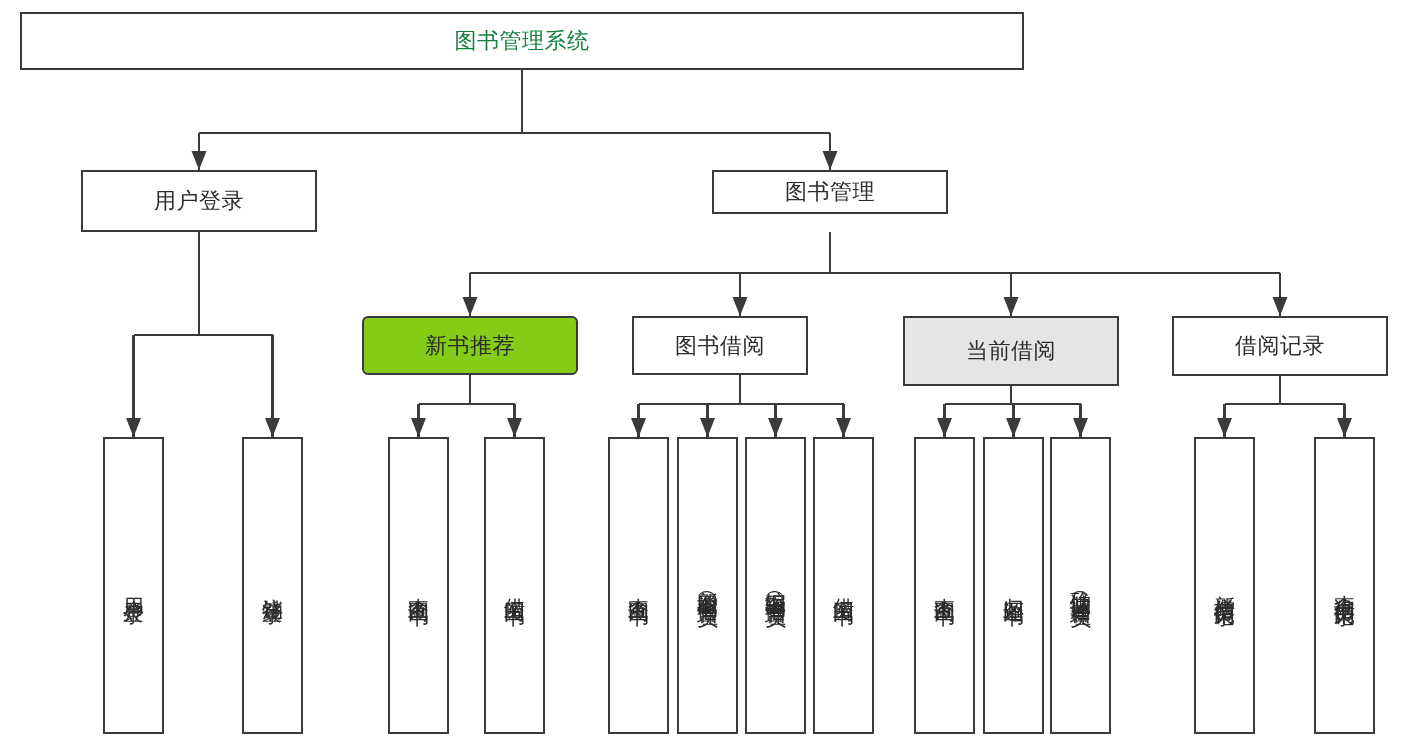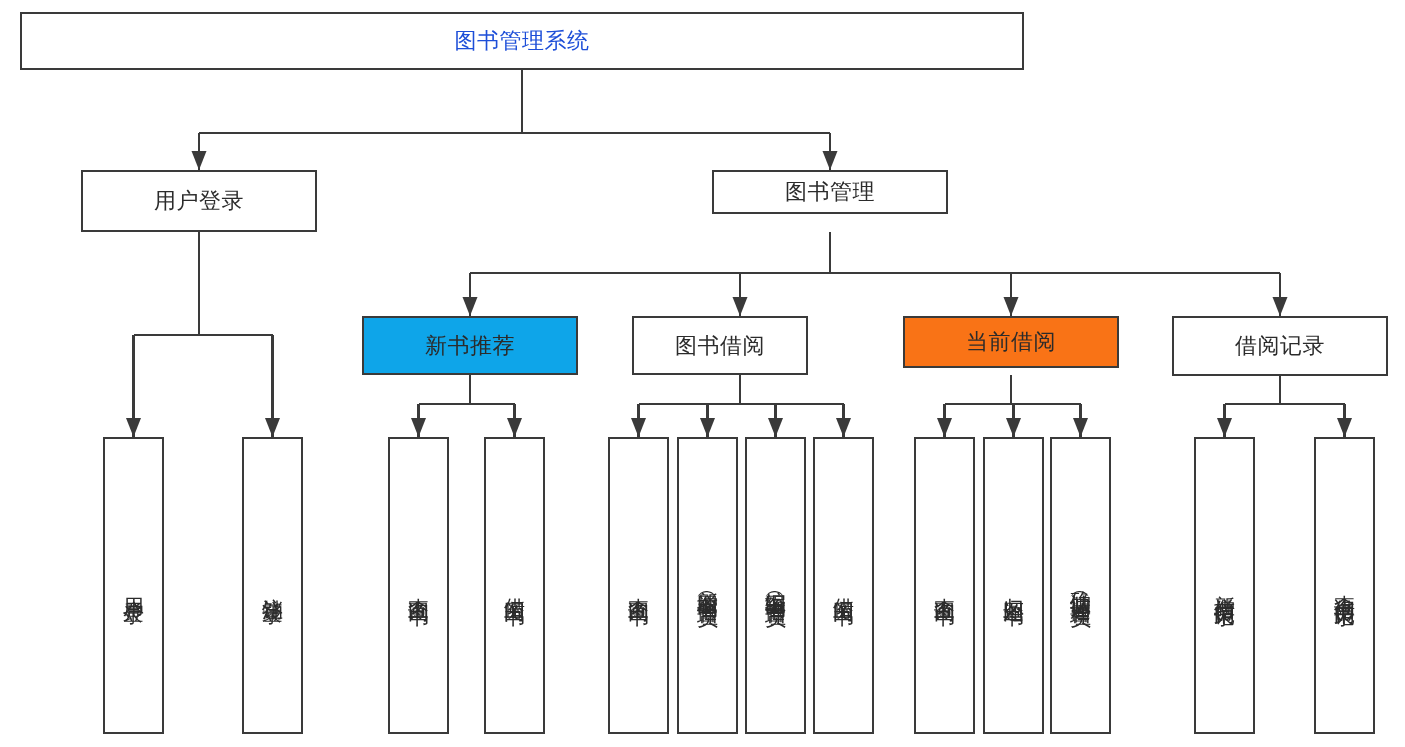--- a/index.html
+++ b/index.html
@@ -127,35 +127,35 @@
       <line x1="1280" y1="375" x2="1280" y2="404" stroke="#3a3a3a" stroke-width="2.4" shape-rendering="crispEdges"></line>
       <line x1="1224.5" y1="404" x2="1344.5" y2="404" stroke="#3a3a3a" stroke-width="2.4" shape-rendering="crispEdges"></line>
       <line x1="1224.5" y1="404" x2="1224.5" y2="437" stroke="#3a3a3a" stroke-width="2.4" shape-rendering="crispEdges"></line>
       <polygon points="1217,418 1232,418 1224.5,437" fill="#3a3a3a"></polygon>
       <line x1="1344.5" y1="404" x2="1344.5" y2="437" stroke="#3a3a3a" stroke-width="2.4" shape-rendering="crispEdges"></line>
       <polygon points="1337,418 1352,418 1344.5,437" fill="#3a3a3a"></polygon>
     </svg>
 
   <div id="node-layer">
       <div class="node-box horizontal" style="left: 20px; top: 12px; width: 1004px; height: 58px; border-color: rgb(58, 58, 58); background: rgb(255, 255, 255);">
-        <span class="node-label" style="color: #1d4ed8;">图书管理系统</span>
+        <span class="node-label" style="color: #15803d;">图书管理系统</span>
       </div>
       <div class="node-box horizontal" style="left: 81px; top: 170px; width: 236px; height: 62px; border-color: rgb(58, 58, 58); background: rgb(255, 255, 255);">
         <span class="node-label" style="color: rgb(43, 43, 43);">用户登录</span>
       </div>
       <div class="node-box horizontal" style="left: 712px; top: 170px; width: 236px; height: 44px; border-color: rgb(58, 58, 58); background: rgb(255, 255, 255);">
         <span class="node-label" style="color: rgb(43, 43, 43);">图书管理</span>
       </div>
-      <div class="node-box horizontal" style="left: 362px; top: 316px; width: 216px; height: 59px; border-color: rgb(58, 58, 58); background: #0ea5e9;">
+      <div class="node-box horizontal" style="left: 362px; top: 316px; width: 216px; height: 59px; border-color: rgb(58, 58, 58); background: #84cc16; border-radius: 6px;">
         <span class="node-label" style="color: rgb(43, 43, 43);">新书推荐</span>
       </div>
       <div class="node-box horizontal" style="left: 632px; top: 316px; width: 176px; height: 59px; border-color: rgb(58, 58, 58); background: rgb(255, 255, 255);">
         <span class="node-label" style="color: rgb(43, 43, 43);">图书借阅</span>
       </div>
-      <div class="node-box horizontal" style="left: 903px; top: 316px; width: 216px; height: 52px; border-color: rgb(58, 58, 58); background: #f97316;">
+      <div class="node-box horizontal" style="left: 903px; top: 316px; width: 216px; height: 70px; border-color: rgb(58, 58, 58); background: #e5e5e5;">
         <span class="node-label" style="color: rgb(43, 43, 43);">当前借阅</span>
       </div>
       <div class="node-box horizontal" style="left: 1172px; top: 316px; width: 216px; height: 60px; border-color: rgb(58, 58, 58); background: rgb(255, 255, 255);">
         <span class="node-label" style="color: rgb(43, 43, 43);">借阅记录</span>
       </div>
       <div class="node-box vertical" style="left: 103px; top: 437px; width: 61px; height: 297px; border-color: rgb(58, 58, 58); background: rgb(255, 255, 255);">
         <span class="node-label" style="color: rgb(43, 43, 43);">用户登录</span>
       </div>
       <div class="node-box vertical" style="left: 242px; top: 437px; width: 61px; height: 297px; border-color: rgb(58, 58, 58); background: rgb(255, 255, 255);">
         <span class="node-label" style="color: rgb(43, 43, 43);">注销登录</span>

